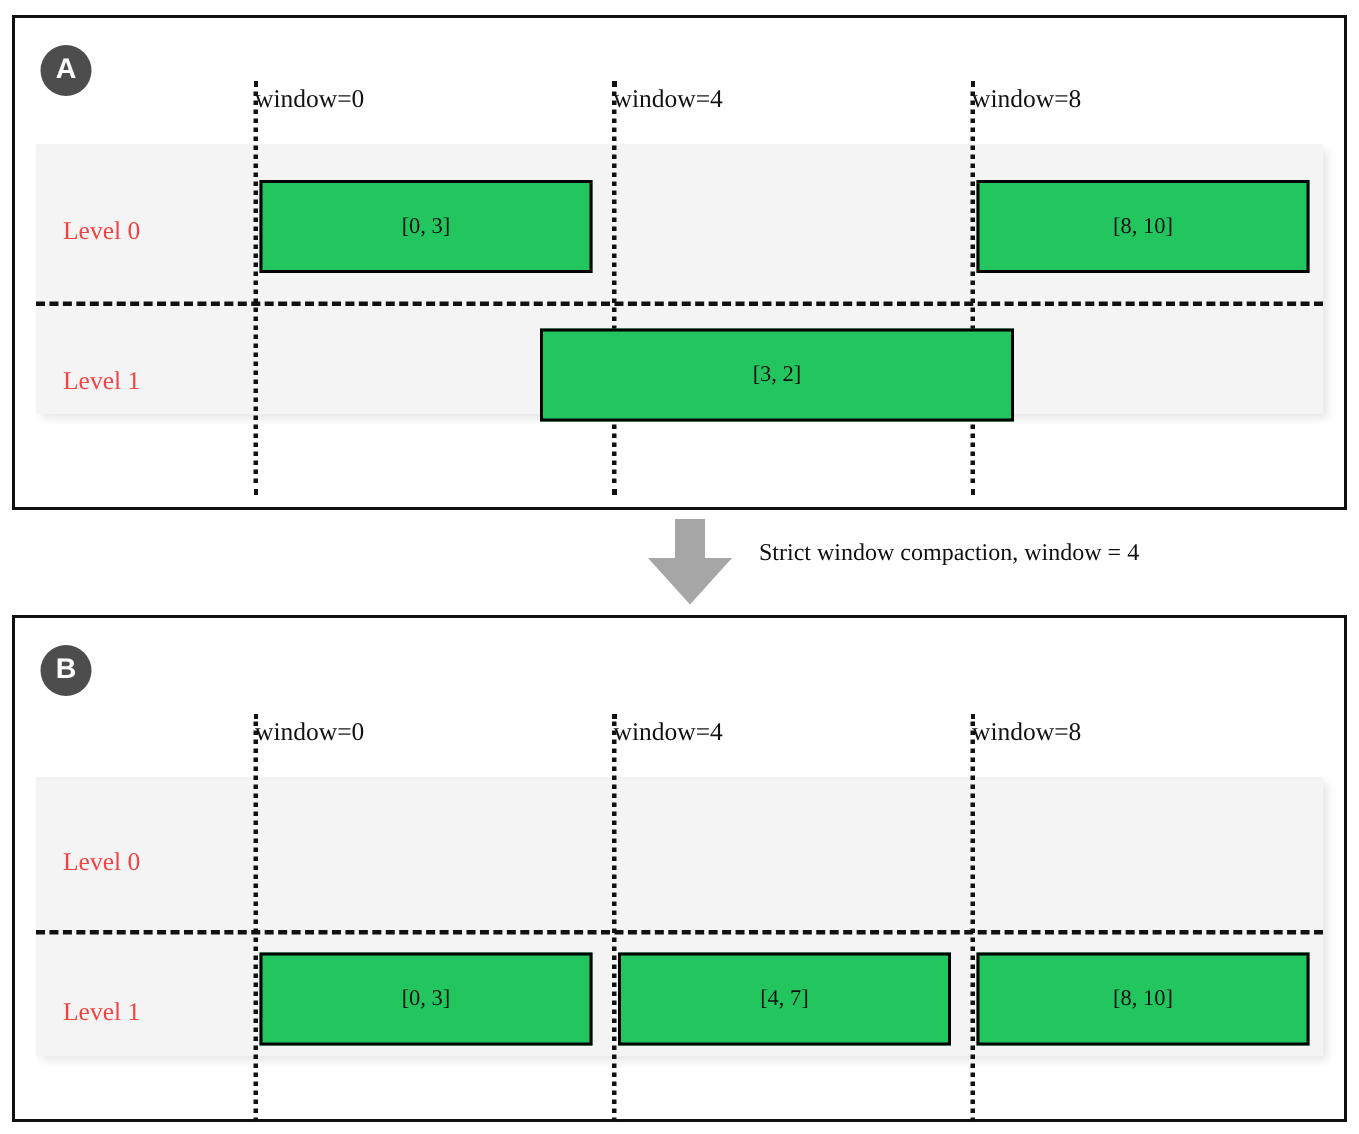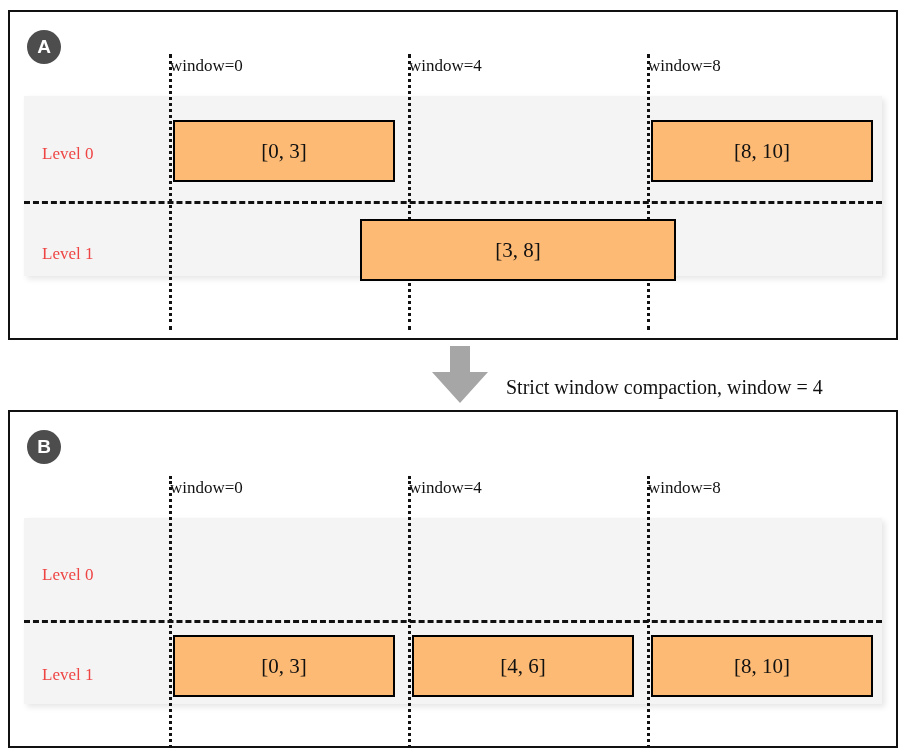--- a/index.html
+++ b/index.html
@@ -86,22 +86,22 @@
     position: absolute;
     height: 0;
     border-top: 3px dashed #111111;
   }
 
   
   .ibox {
     position: absolute;
     box-sizing: border-box;
     border: 2px solid #000000;
-    background: #fdba74;
-    font-size: 21px;
+    background: #22c55e;
+    font-size: 15px;
     color: #111111;
     display: flex;
     align-items: center;
     justify-content: center;
     white-space: nowrap;
   }
 
   
   #transition {
     position: absolute;
@@ -114,24 +114,23 @@
     position: absolute;
     left: 428px;
     top: 2px;
     width: 64px;
     height: 58px;
   }
   #transition-caption {
     position: absolute;
     left: 506px;
     top: 16px;
-    font-size: 20px;
+    font-size: 16px;
     color: #111111;
     white-space: nowrap;
-    margin-top: 16px;
   }
 </style>
 </head>
 <body>
 
 <div class="stage">
 
   <div class="panel" id="panel-a">
 
     <div class="badge" id="badge-a">A</div>
@@ -146,21 +145,21 @@
     <div class="vline" style="left:398px; top:42px; height:276px;"></div>
     <div class="vline" style="left:637px; top:42px; height:276px;"></div>
 
     <div class="hline" style="left:14px; top:189px; width:858px;"></div>
 
     <div class="level-label" style="left:32px; top:132px;">Level 0</div>
     <div class="level-label" style="left:32px; top:232px;">Level 1</div>
 
     <div class="ibox" style="left:163px; top:108px; width:222px; height:62px;">[0, 3]</div>
     <div class="ibox" style="left:641px; top:108px; width:222px; height:62px;">[8, 10]</div>
-    <div class="ibox" style="left:350px; top:207px; width:316px; height:62px;">[3, 8]</div>
+    <div class="ibox" style="left:350px; top:207px; width:316px; height:62px;">[3, 2]</div>
 
   </div>
 
   <div id="transition">
     <svg id="arrow-down" viewBox="0 0 64 58">
       <polygon points="22,0 42,0 42,26 60,26 32,57 4,26 22,26" fill="#a6a6a6"></polygon>
     </svg>
     <div id="transition-caption">Strict window compaction, window = 4</div>
   </div>
 
@@ -177,18 +176,18 @@
     <div class="vline" style="left:159px; top:64px; height:272px;"></div>
     <div class="vline" style="left:398px; top:64px; height:272px;"></div>
     <div class="vline" style="left:637px; top:64px; height:272px;"></div>
 
     <div class="hline" style="left:14px; top:208px; width:858px;"></div>
 
     <div class="level-label" style="left:32px; top:153px;">Level 0</div>
     <div class="level-label" style="left:32px; top:253px;">Level 1</div>
 
     <div class="ibox" style="left:163px; top:223px; width:222px; height:62px;">[0, 3]</div>
-    <div class="ibox" style="left:402px; top:223px; width:222px; height:62px;">[4, 6]</div>
+    <div class="ibox" style="left:402px; top:223px; width:222px; height:62px;">[4, 7]</div>
     <div class="ibox" style="left:641px; top:223px; width:222px; height:62px;">[8, 10]</div>
 
   </div>
 
 </div>
 
 </body></html>

